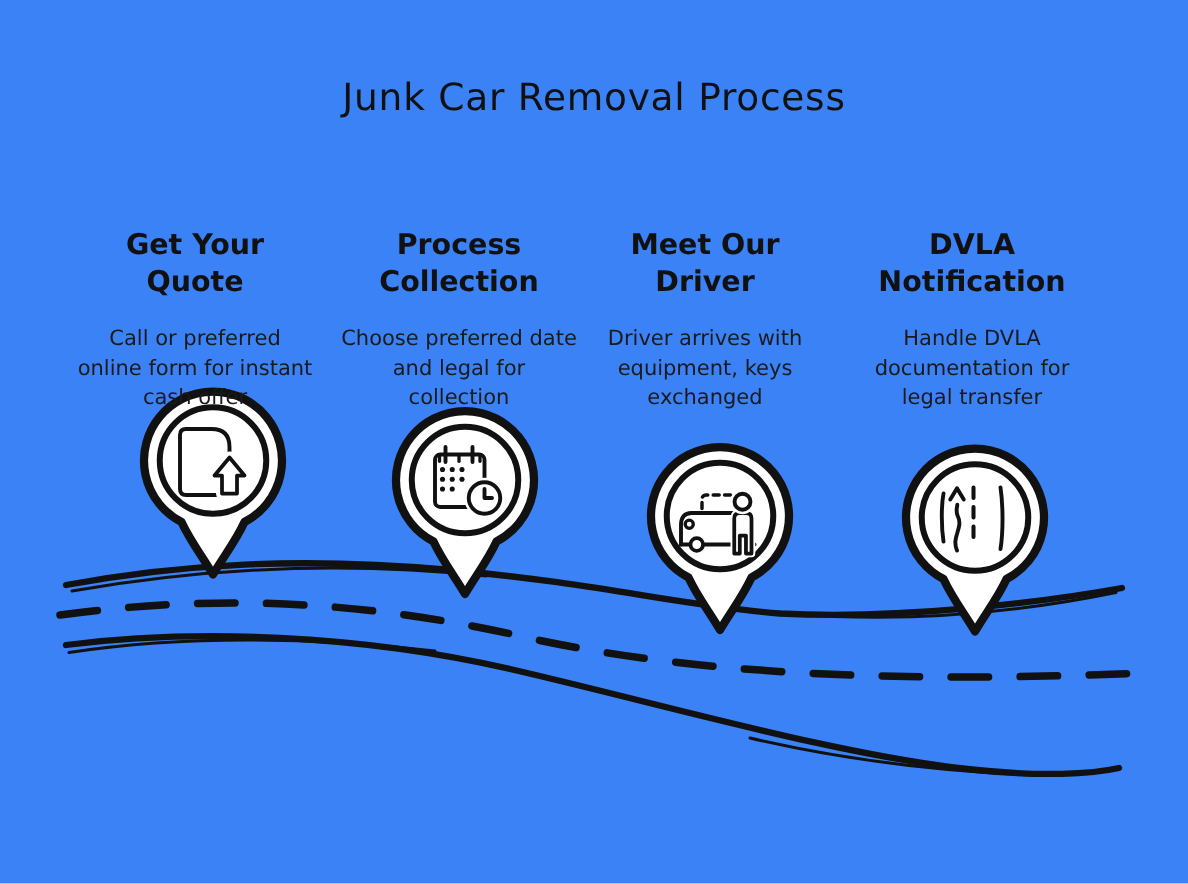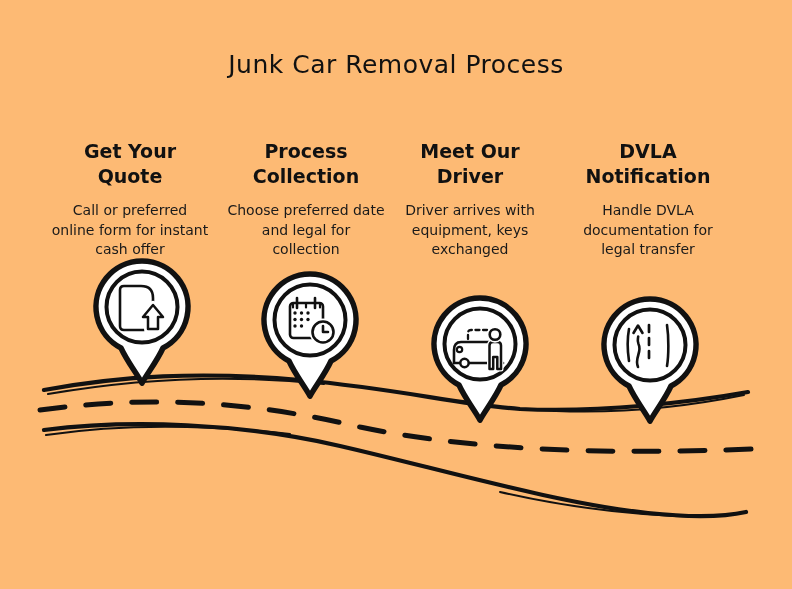--- a/index.html
+++ b/index.html
@@ -1,41 +1,41 @@
 <!DOCTYPE html>
 <html style="--ink: #111111;"><head>
 <meta charset="utf-8">
 <style>
   :root { --ink: #111111; }
   html, body { margin: 0; padding: 0; background: #ffffff; }
   .stage {
     position: relative;
     width: 792px;
     height: 589px;
-    background: #fdba74;
+    background: #3b82f6;
     overflow: hidden;
     font-family: "DejaVu Sans", sans-serif;
     color: var(--ink);
   }
   .scene-svg { position: absolute; left: 0; top: 0; }
 
   .title {
     position: absolute;
     top: 50px; left: 0; width: 100%;
     margin: 0;
     text-align: center;
     font-size: 25px;
     font-weight: 500;
     letter-spacing: 0.5px;
     color: var(--ink);
   }
 
   .col { position: absolute; top: 135px; text-align: center; }
   .col h2 {
-    margin: 4px auto;
+    margin: 16px auto;
     max-width: 150px;
     font-size: 19px;
     line-height: 25px;
     font-weight: bold;
     color: var(--ink);
   }
   .col p {
     margin: 12px auto 0;
     max-width: 158px;
     font-size: 14px;

